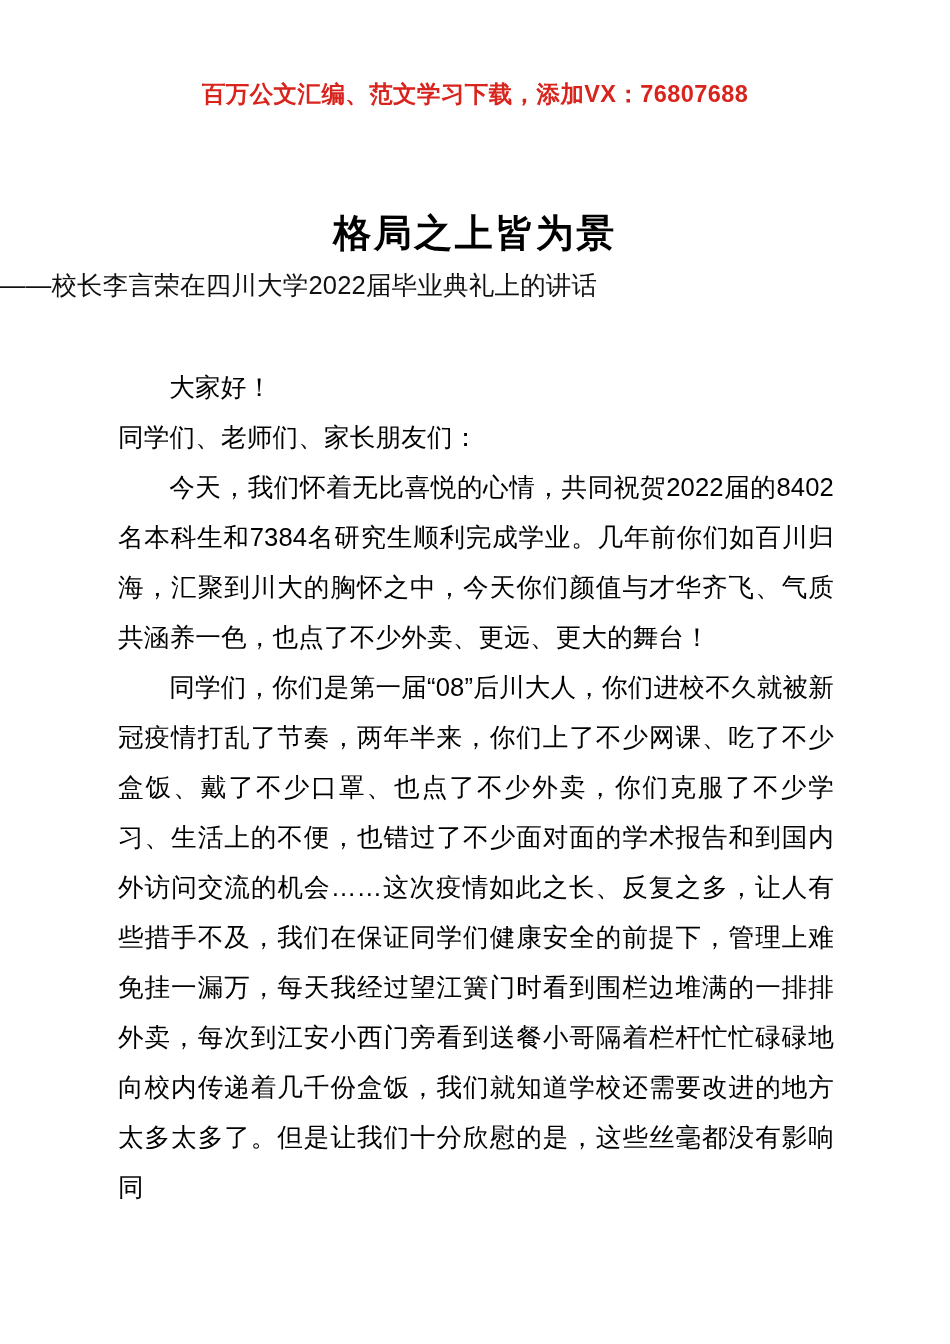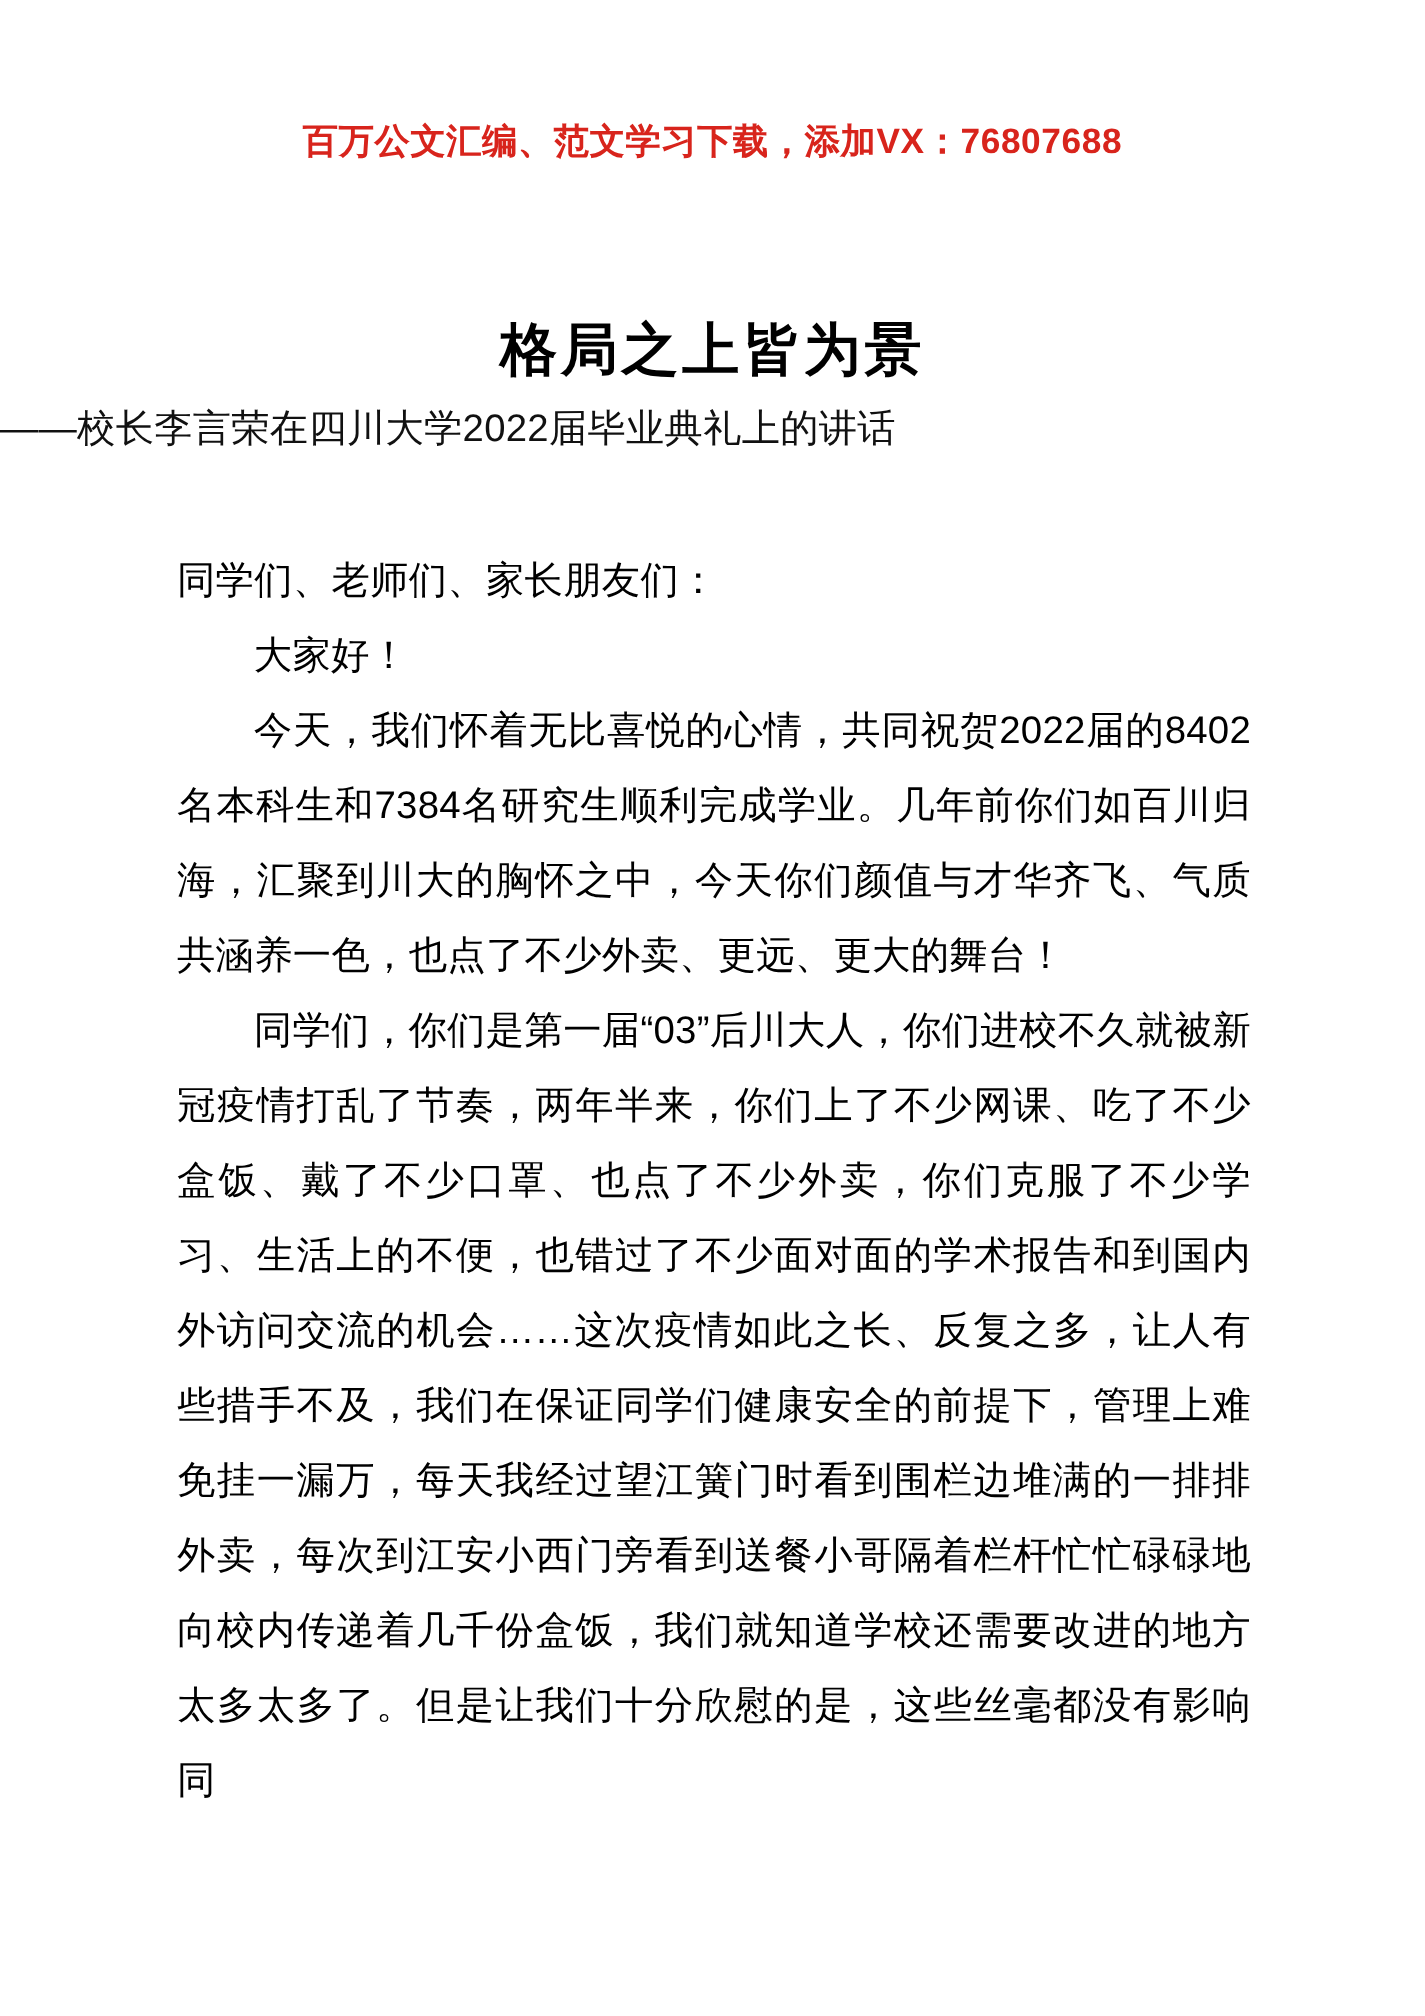--- a/index.html
+++ b/index.html
@@ -101,19 +101,19 @@
 
 <div class="page">
 
   <div class="promo-header">百万公文汇编、范文学习下载，添加VX：76807688</div>
 
   <h1 class="doc-title">格局之上皆为景</h1>
 
   <div class="doc-subtitle">——校长李言荣在四川大学2022届毕业典礼上的讲话</div>
 
   <div class="body-block">
+    <p class="para indent">大家好！</p>
     <p class="para flush">同学们、老师们、家长朋友们：</p>
-    <p class="para indent">大家好！</p>
     <p class="para indent">今天，我们怀着无比喜悦的心情，共同祝贺2022届的8402名本科生和7384名研究生顺利完成学业。几年前你们如百川归海，汇聚到川大的胸怀之中，今天你们颜值与才华齐飞、气质共涵养一色，也点了不少外卖、更远、更大的舞台！</p>
-    <p class="para indent">同学们，你们是第一届“03”后川大人，你们进校不久就被新冠疫情打乱了节奏，两年半来，你们上了不少网课、吃了不少盒饭、戴了不少口罩、也点了不少外卖，你们克服了不少学习、生活上的不便，也错过了不少面对面的学术报告和到国内外访问交流的机会……这次疫情如此之长、反复之多，让人有些措手不及，我们在保证同学们健康安全的前提下，管理上难免挂一漏万，每天我经过望江簧门时看到围栏边堆满的一排排外卖，每次到江安小西门旁看到送餐小哥隔着栏杆忙忙碌碌地向校内传递着几千份盒饭，我们就知道学校还需要改进的地方太多太多了。但是让我们十分欣慰的是，这些丝毫都没有影响同</p>
+    <p class="para indent">同学们，你们是第一届“08”后川大人，你们进校不久就被新冠疫情打乱了节奏，两年半来，你们上了不少网课、吃了不少盒饭、戴了不少口罩、也点了不少外卖，你们克服了不少学习、生活上的不便，也错过了不少面对面的学术报告和到国内外访问交流的机会……这次疫情如此之长、反复之多，让人有些措手不及，我们在保证同学们健康安全的前提下，管理上难免挂一漏万，每天我经过望江簧门时看到围栏边堆满的一排排外卖，每次到江安小西门旁看到送餐小哥隔着栏杆忙忙碌碌地向校内传递着几千份盒饭，我们就知道学校还需要改进的地方太多太多了。但是让我们十分欣慰的是，这些丝毫都没有影响同</p>
   </div>
 
 </div>
 
 </body></html>

